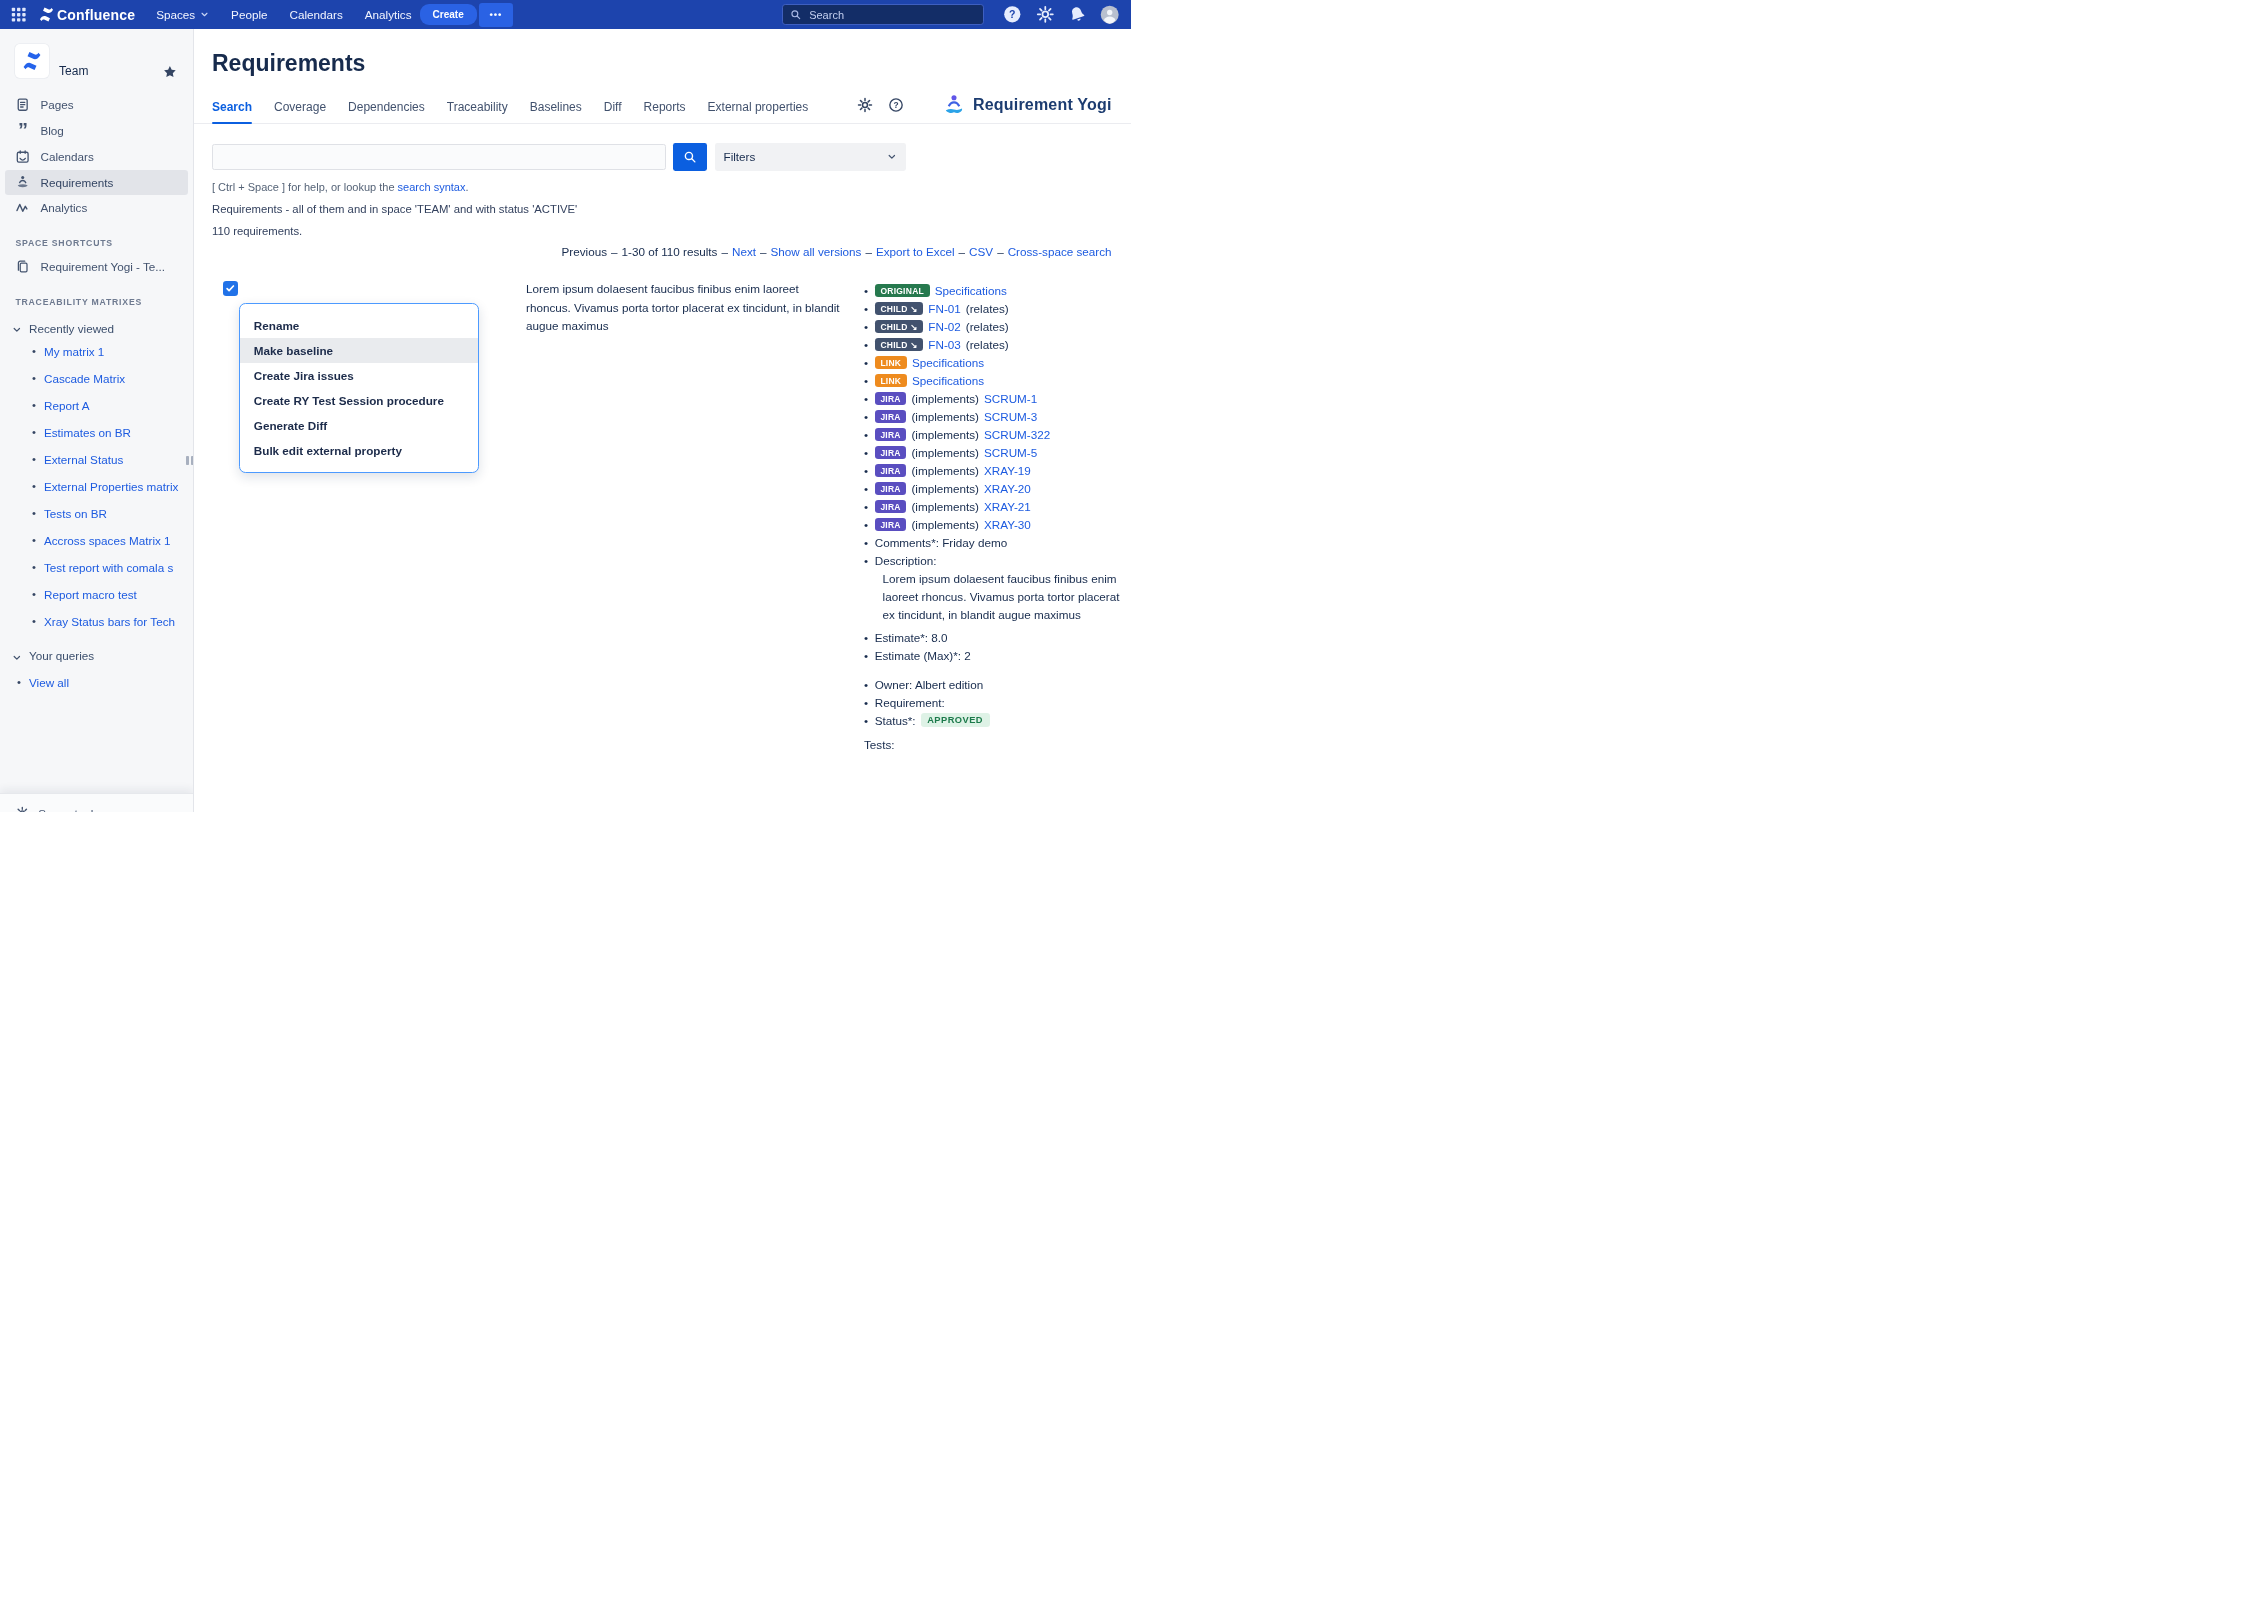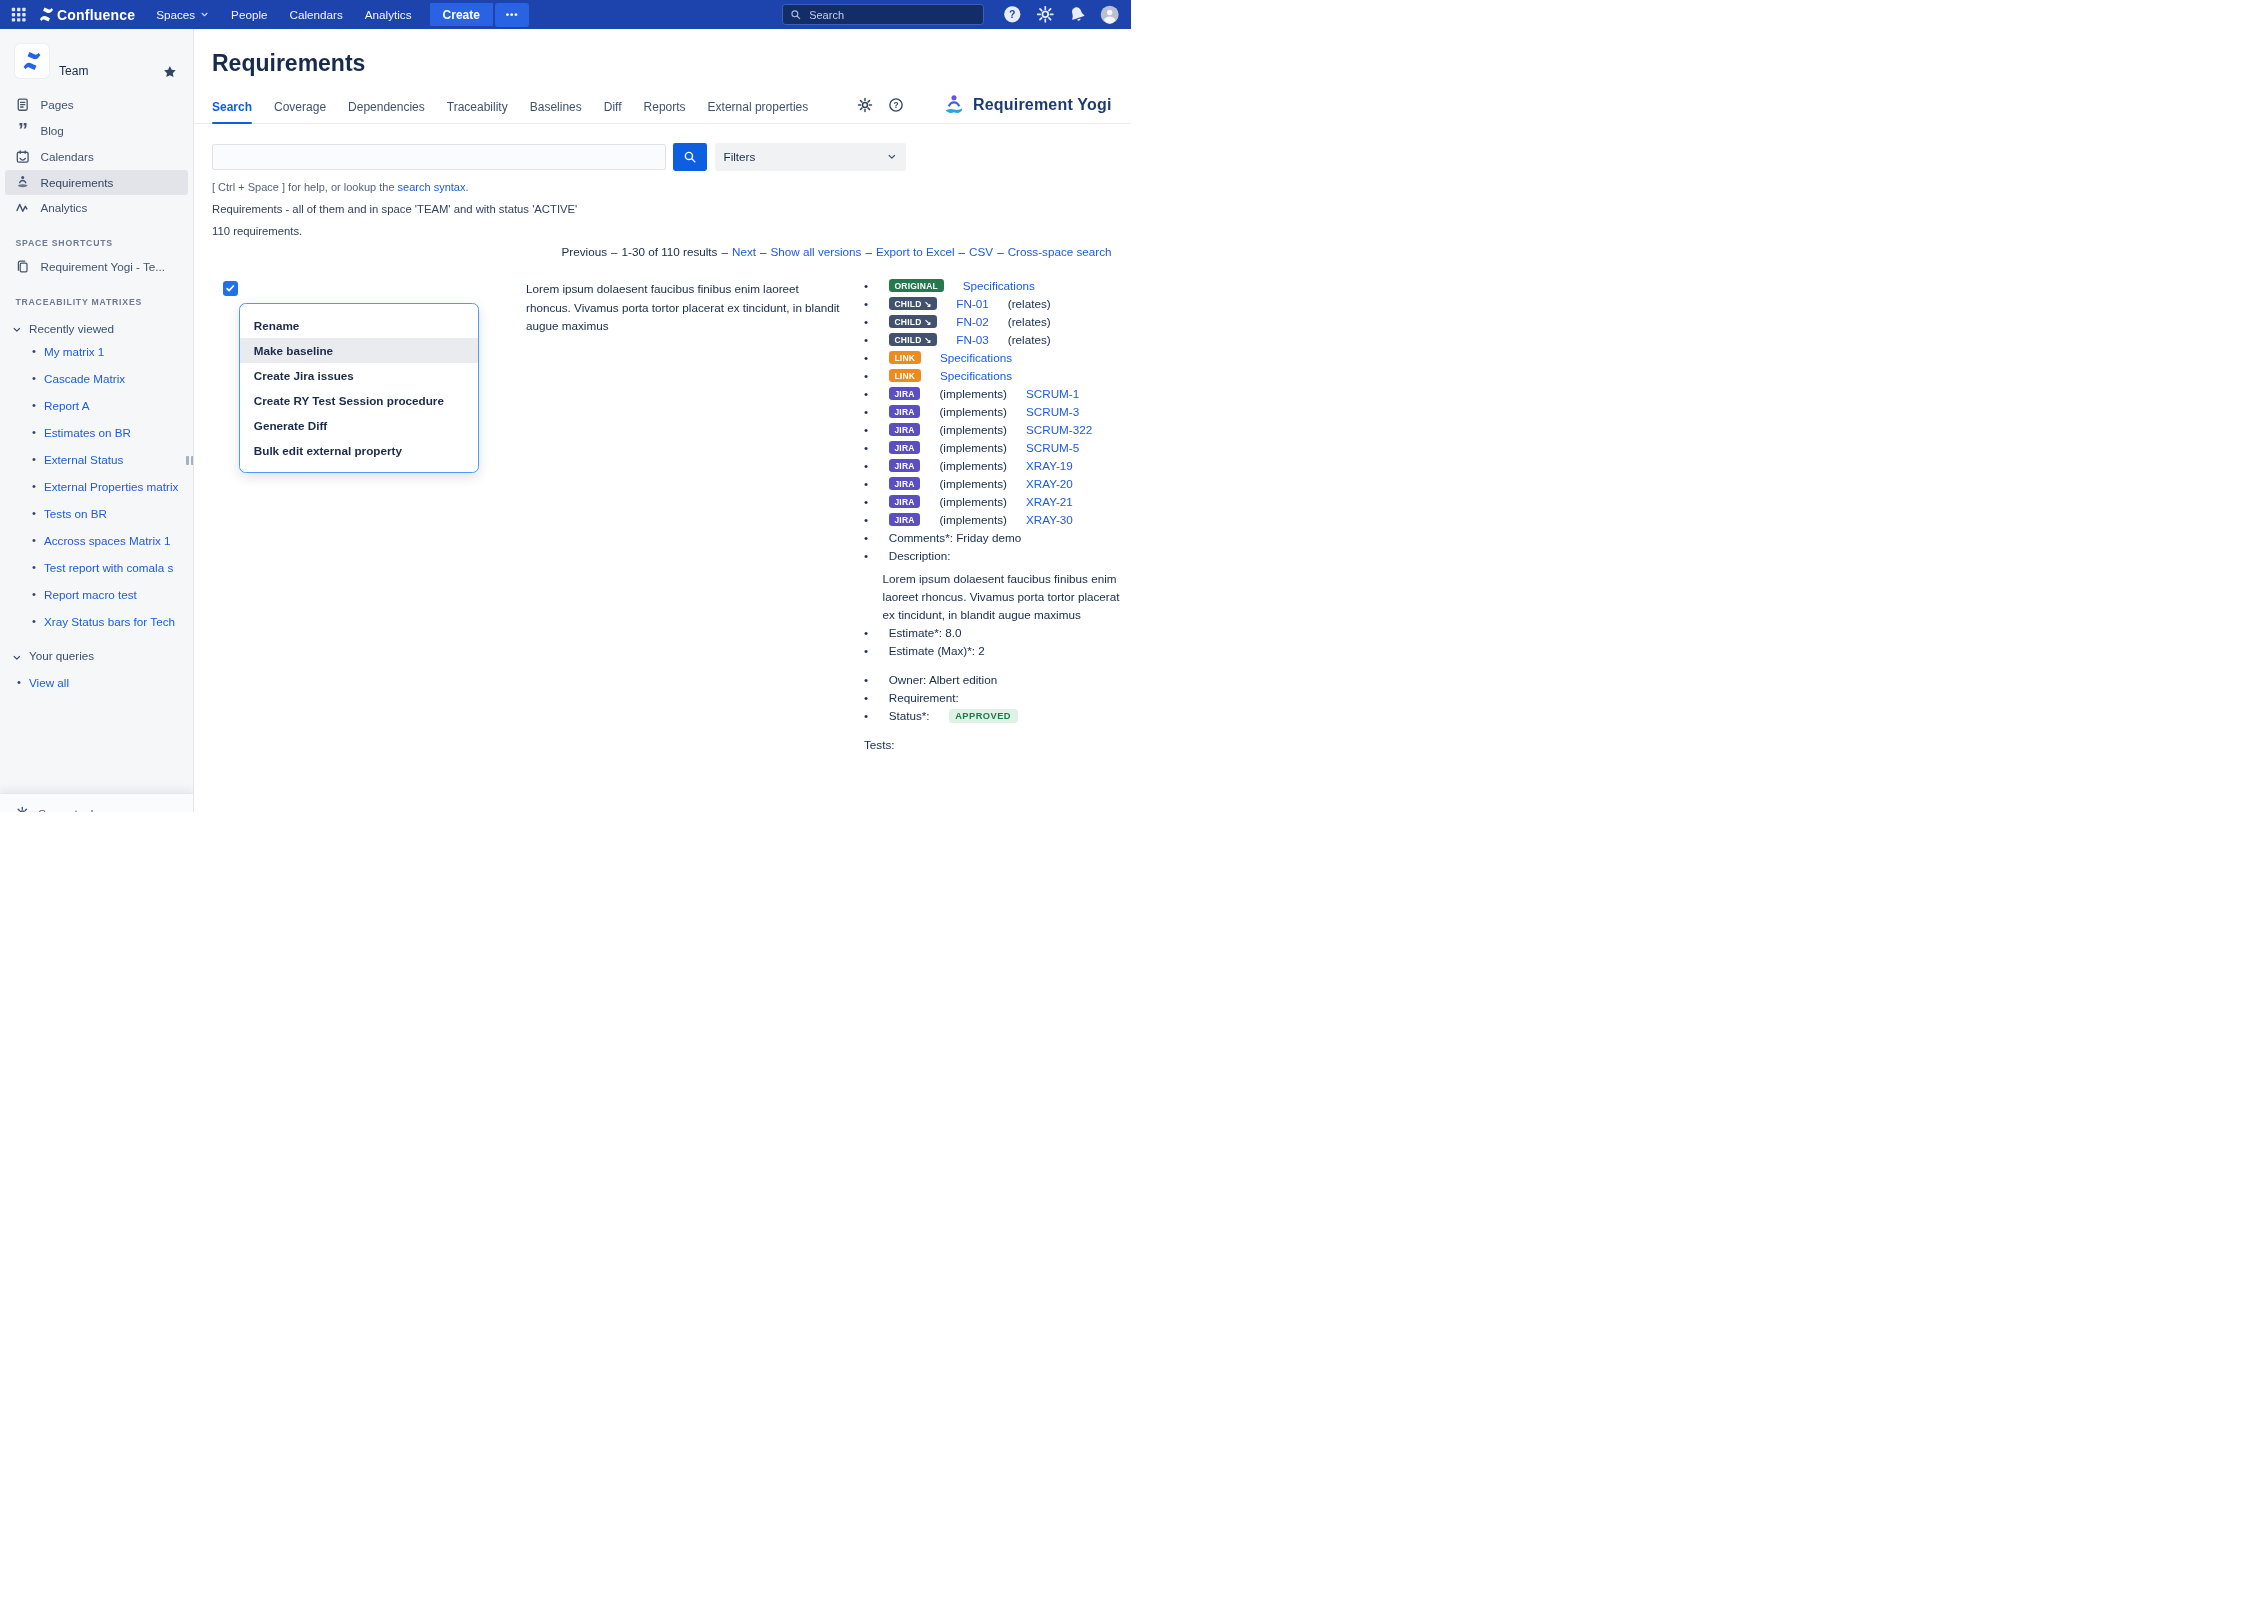--- a/index.html
+++ b/index.html
@@ -14,22 +14,22 @@
 
   
   .navbar{height:29px;background:#1d44ad;display:flex;align-items:center;padding:0 11.3px;color:#fff}
   .appswitcher{width:15.4px;height:15.4px;color:#dfe7fb;margin-right:11.3px;cursor:pointer}
   .conf-logo{display:flex;align-items:center;gap:2px;cursor:pointer}
   .conf-mark{width:17px;height:17px;color:#fff}
   .conf-name{font-size:14px;font-weight:700;letter-spacing:0.2px}
   .nav-menu{display:flex;align-items:flex-end;gap:22px;margin-left:21px;font-size:11.7px}
   .nav-item{display:flex;align-items:center;gap:4.9px;cursor:pointer;color:#f2f5ff}
   .nav-item .chev{width:9px;height:9px;color:#c9d6f6}
-  .btn-create{background:#2a62e4;border:none;color:#fff;font-family:inherit;font-size:12px;font-weight:700;
-    border-radius:1px;padding:4.9px 13px;margin-left:18px;cursor:pointer}
+  .btn-create{background:#2a62e4;border:none;color:#fff;font-family:inherit;font-size:10px;font-weight:700;
+    border-radius:9px;padding:4.9px 13px;margin-left:8px;cursor:pointer}
   .btn-more{background:#2a62e4;border:none;color:#fff;font-size:9.7px;letter-spacing:0.8px;font-weight:700;
     border-radius:3.2px;padding:6.5px 10.5px;margin-left:2.4px;cursor:pointer}
   .nav-right{margin-left:auto;display:flex;align-items:center;gap:13.8px}
   .nav-search{width:186px;height:18.6px;background:#132d67;border:1.2px solid #3e5fc0;border-radius:3.2px;
     display:flex;align-items:center;gap:5.7px;padding:0 7.3px;margin-right:4.9px;cursor:text}
   .nav-search .ic{width:11.3px;height:11.3px;color:#aab9e6}
   .nav-search input{flex:1;background:transparent;border:none;outline:none;color:#e8edfb;font-family:inherit;font-size:11px;min-width:0}
   .nav-search input::placeholder{color:#c3cff0}
   .nicon{width:18.6px;height:18.6px;color:#e7edfd;cursor:pointer}
   .avatar{width:19.4px;height:19.4px;cursor:pointer}
@@ -106,21 +106,21 @@
     display:flex;align-items:center;gap:7.3px;padding:0 11.3px;font-family:inherit;font-size:11.7px;font-weight:600;cursor:pointer}
   .actions-btn .ic{width:9px;height:9px;color:#fff}
   .col-label{position:absolute;top:7.3px;font-size:11.3px;font-weight:700;color:#44546f}
   .col-key{left:128px}.col-desc{left:314px}.col-links{left:652px}
 
   .row{position:relative;padding:12px 0 16px}
   .row-cb{position:absolute;left:10.5px;top:13.8px}
   .row-desc{position:absolute;left:314px;top:13px;width:317px;font-size:11.7px;line-height:1.58;color:#172b4d}
   .links-col{margin-left:652px;width:275px;font-size:11.7px;color:#172b4d}
   .links{list-style:none;margin:0;padding:0}
-  .links li{display:flex;align-items:flex-start;gap:19px;min-height:18px;white-space:nowrap}
+  .links li{display:flex;align-items:flex-end;gap:5px;min-height:18px;white-space:nowrap}
   .links li::before{content:"•";color:#172b4d;width:5.7px;flex:none}
   .badge{font-size:8.5px;font-weight:700;color:#fff;padding:1.6px 5.7px;border-radius:3.2px;letter-spacing:.03em;flex:none}
   .links a{color:#1d5be0}
   .approved{background:#def2e6;color:#1c7a4b;font-size:9.3px;font-weight:700;padding:2px 6.5px;border-radius:3.2px;letter-spacing:.05em}
   .link-body{margin:2.4px 0 2.4px 18.6px;width:243px;line-height:1.55}
   .links-gap{height:10.5px}
   .tests-line{margin-top:11.3px}
 
   
   .menu{position:absolute;left:27px;top:36px;width:238px;background:#fff;border:1.6px solid #4c9aff;border-radius:6.5px;

